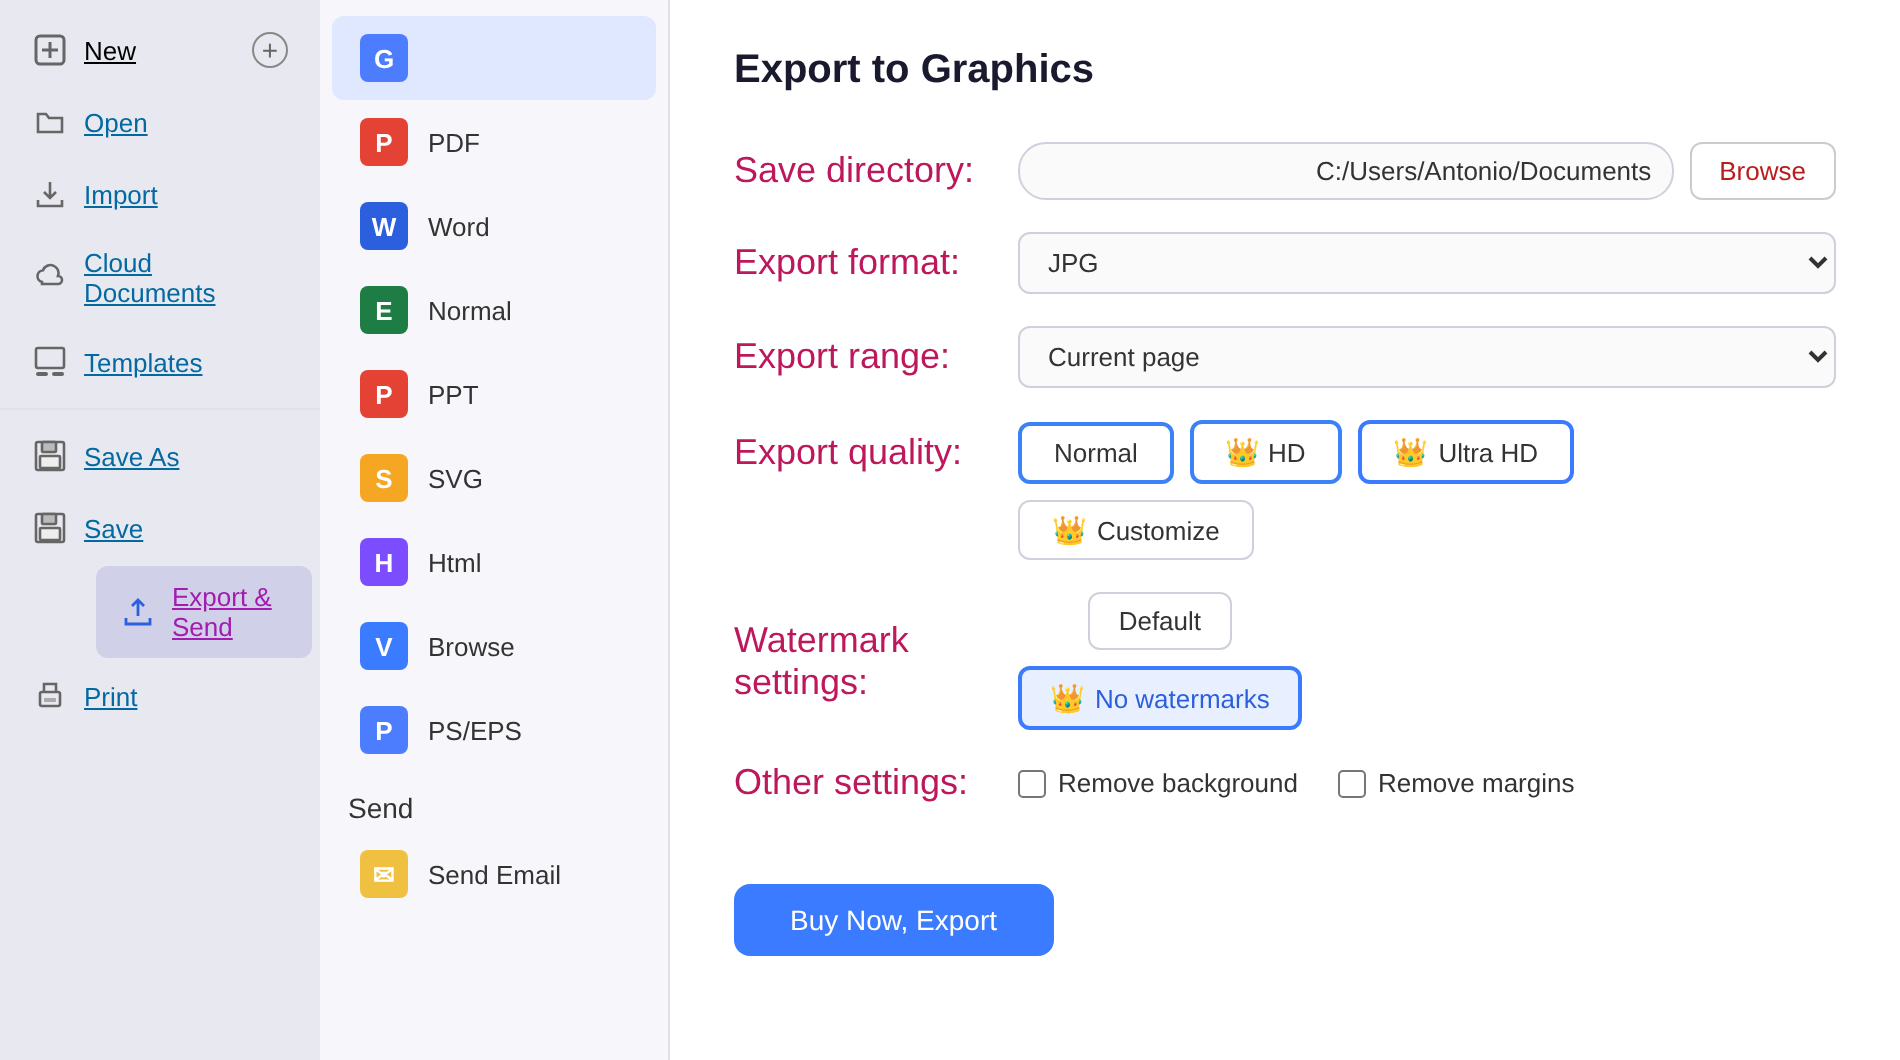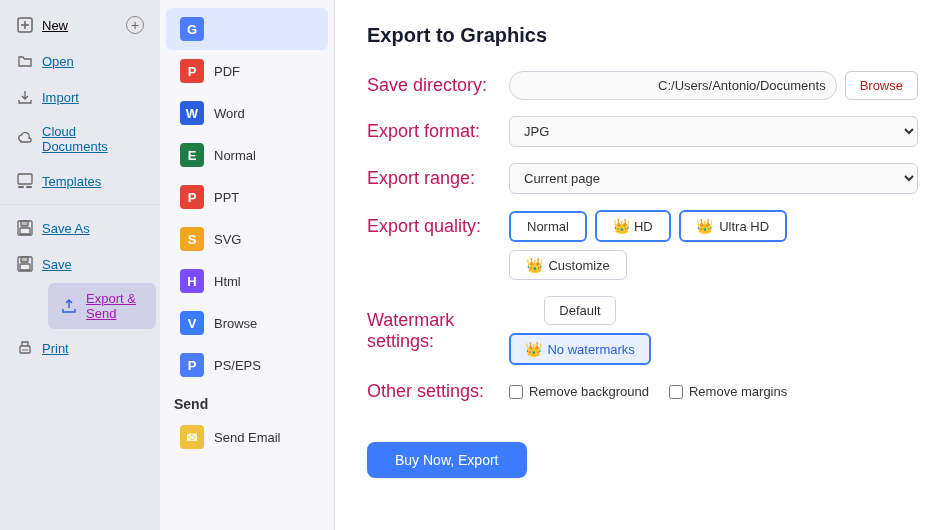--- a/index.html
+++ b/index.html
@@ -106,21 +106,21 @@
       align-items: center;
       justify-content: center;
       font-size: 13px;
       font-weight: bold;
       color: white;
       flex-shrink: 0;
     }
     .send-section-label {
       padding: 10px 14px 4px;
       font-size: 14px;
-      font-weight: 700;
+      font-weight: 400;
       color: #333;
     }
 
     
     .main-content {
       flex: 1;
       background: white;
       padding: 24px 32px;
       overflow-y: auto;
     }

